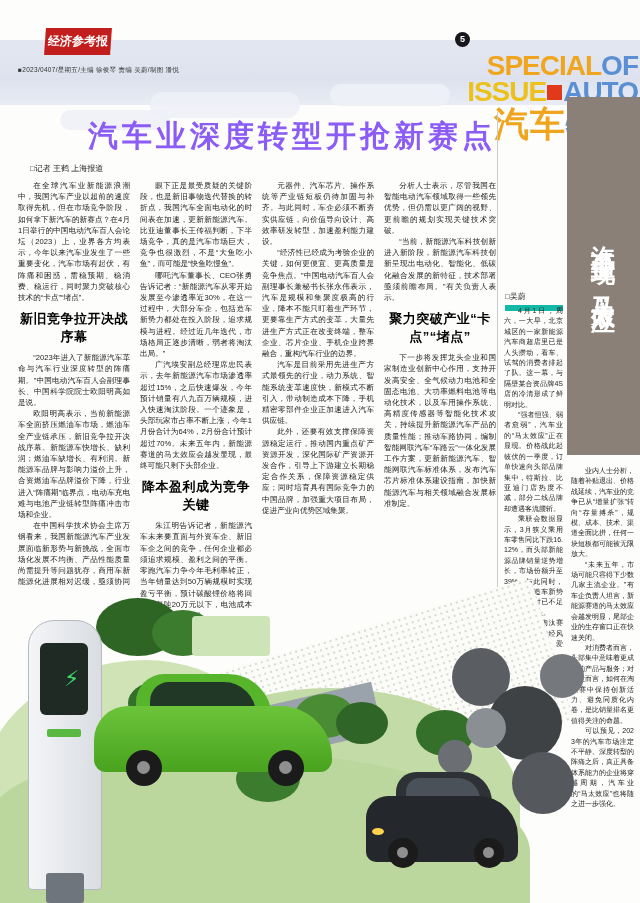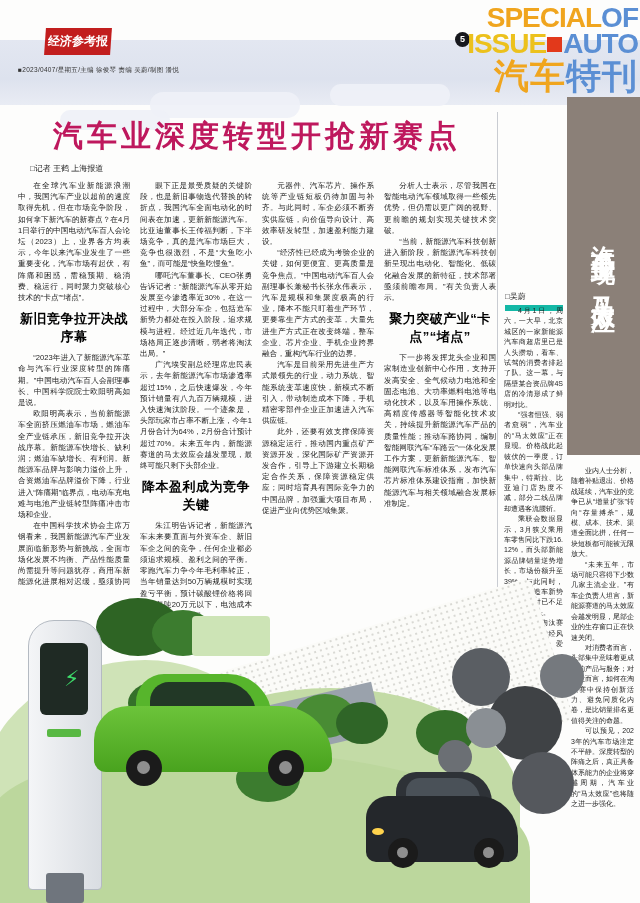--- a/index.html
+++ b/index.html
@@ -17,30 +17,30 @@
   .logo{position:absolute;left:45px;top:28px;width:66px;height:27px;background:#c21e1e;
         color:#fff;font-family:"DejaVu Serif","Liberation Serif",serif;font-weight:bold;
         font-size:12px;line-height:27px;text-align:center;letter-spacing:0;transform:skewX(-4deg);}
   .dateline{position:absolute;left:18px;top:66px;font-size:6.5px;color:#333;letter-spacing:.3px;}
 
   .page-badge{position:absolute;left:455px;top:32px;width:15px;height:15px;border-radius:50%;
         background:#17181d;color:#fff;font-size:9px;font-weight:bold;text-align:center;line-height:15px;}
 
   .masthead{position:absolute;right:2px;top:4px;width:180px;text-align:right;line-height:1;}
   .mh-row{white-space:nowrap;font-weight:900;letter-spacing:-1px;}
-  .mh-row1{font-size:28px;}
+  .mh-row1{font-size:28px;margin-top:48px;}
   .mh-row2{font-size:28px;margin-top:-2px;}
   .mh-row3{font-size:35px;letter-spacing:1px;margin-top:1px;font-weight:900;font-family:Liberation Serif, serif;}
   .c-orange{color:#f0a51e;} .c-blue{color:#5b8fd4;} .c-yellow{color:#ecc11c;}
   .red-sq{display:inline-block;width:15px;height:15px;background:#e2391b;margin:0 1px 1px 1px;vertical-align:baseline;}
 
   
   .vrule{position:absolute;left:497px;top:112px;width:1px;height:774px;background:#c9ccd2;}
-  .headline{position:absolute;left:18px;top:116px;width:478px;text-align:center;
-        font-size:30px;font-weight:900;color:#be185d;letter-spacing:4px;}
+  .headline{position:absolute;left:18px;top:116px;width:478px;text-align:right;
+        font-size:30px;font-weight:900;color:#8b5cf6;letter-spacing:4px;}
   .byline{position:absolute;left:30px;top:163px;font-size:8px;color:#222;}
 
   .cols{position:absolute;left:18px;top:180px;width:478px;display:flex;gap:10px;}
   .col{width:113px;overflow:hidden;}
   .col1{height:408px;} .col2{height:452px;} .col3{height:430px;} .col4{height:462px;}
   .para{margin:0;font-size:7.6px;line-height:11.2px;color:#1c1c1c;text-align:justify;
         text-indent:2em;word-break:break-all;}
   .subhead{margin:7px 0 6px 0;font-size:13px;font-weight:bold;color:#000;text-align:center;letter-spacing:.5px;}
 
   

